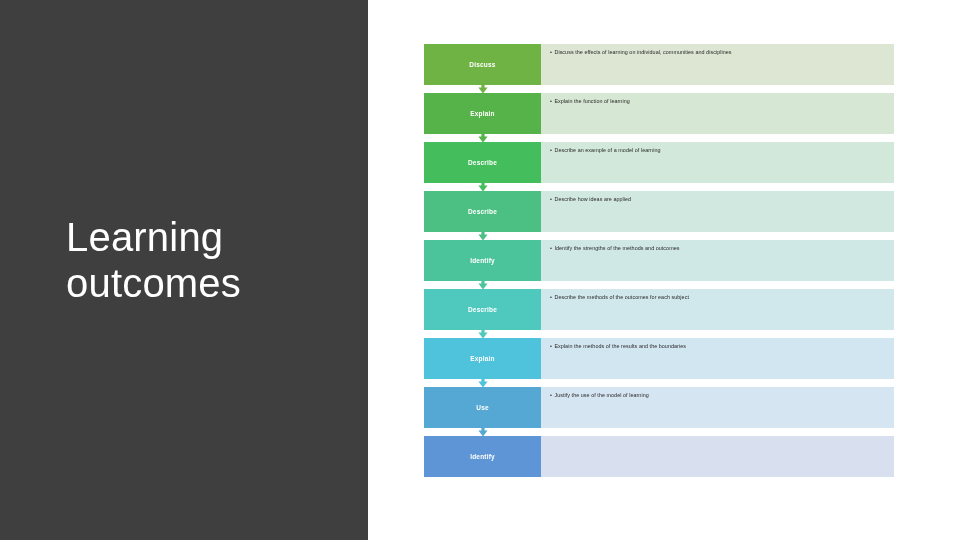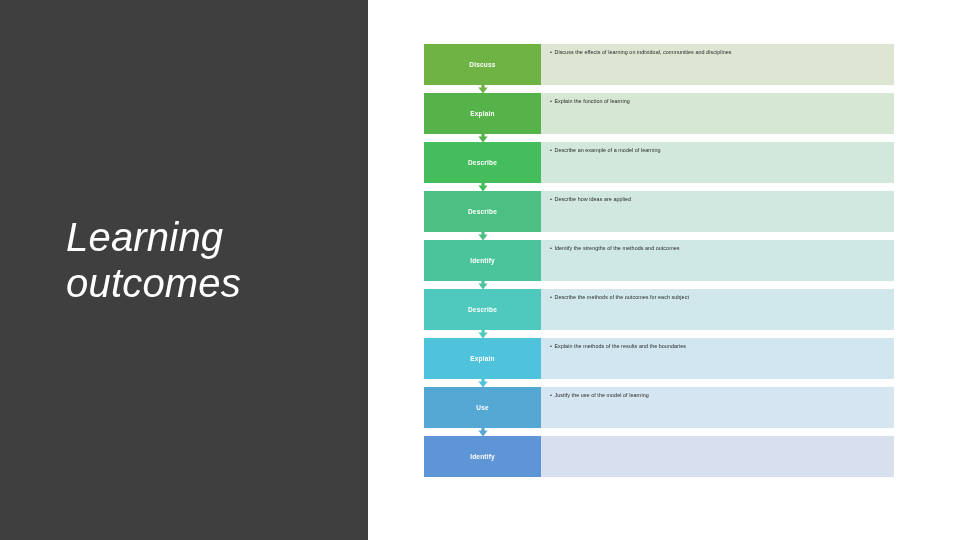--- a/index.html
+++ b/index.html
@@ -12,21 +12,21 @@
 
   
   #sidebar {
     position:absolute; left:0; top:0; width:368px; height:540px;
     background:#3f3f3f;
   }
   #slide-title {
     position:absolute; left:66px; top:214px; width:280px;
     color:#ffffff;
     font-size:40px; font-weight:300; line-height:1.15;
-    letter-spacing:0.2px; white-space:pre-line;font-style:italic;
+    letter-spacing:0.2px; white-space:pre-line;
   }
 
   
   #flow {
     position:absolute; left:424px; top:44px;
     width:470px; height:440px;
   }
   .row {
     position:absolute; left:0; width:470px; height:41px;
     display:flex; align-items:stretch;

